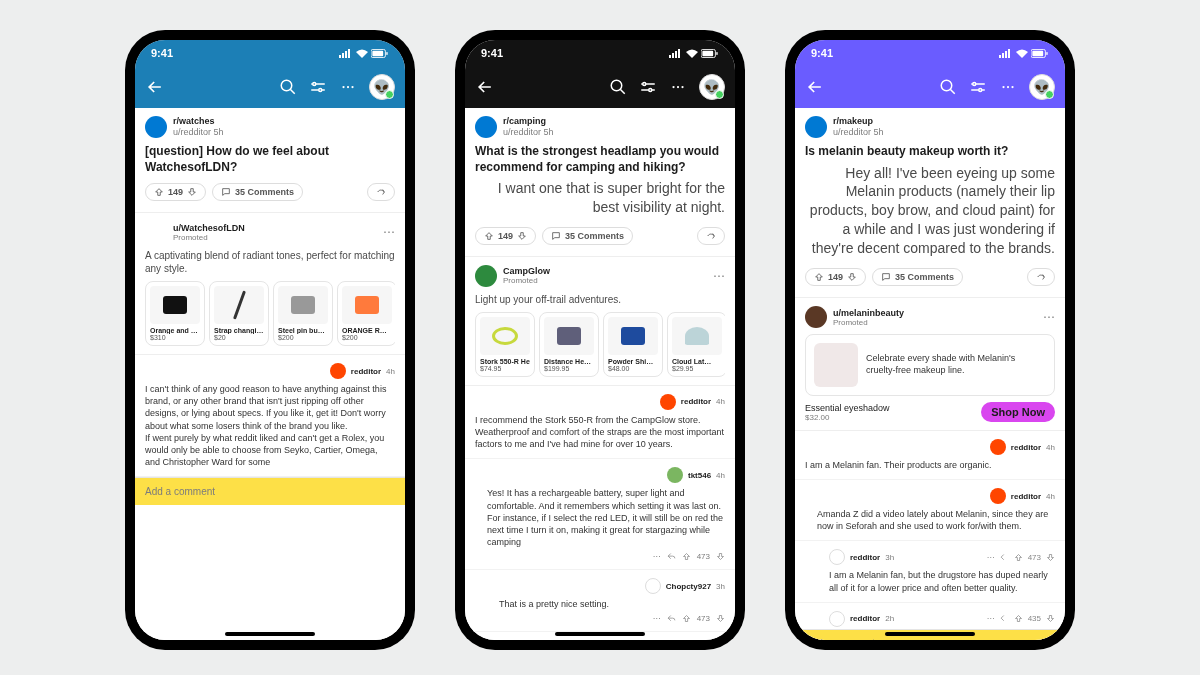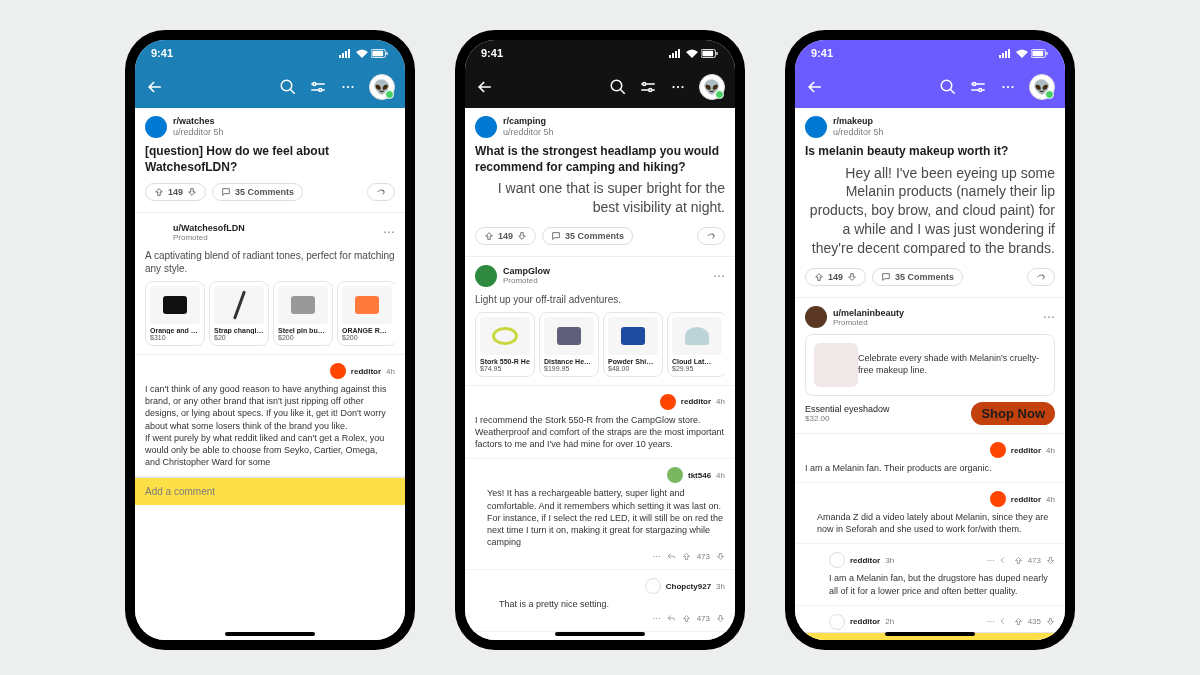--- a/index.html
+++ b/index.html
@@ -95,27 +95,27 @@
   .comment-head { display:flex; align-items:center; gap:5px; font-size:8px;justify-content:flex-end; }
   .c-av { width:16px; height:16px; border-radius:50%; background:#ff4500; flex-shrink:0; }
   .c-av.snoo { background:#fff; border:1px solid #ddd; }
   .c-user { font-weight:600; color:#1c1c1c; }
   .c-time { color:#7c7c7c; }
   .comment-body { font-size:9px; color:#333; padding:4px 0 0; line-height:1.35; }
   .comment-actions { display:flex; align-items:center; gap:6px; font-size:8px; color:#7c7c7c; padding-top:4px; justify-content:flex-end; }
   .comment-actions svg { width:9px; height:9px; stroke:#888; fill:none; stroke-width:2; }
   .add-comment { background:#fde047; border-top:1px solid #e5e5e5; padding:8px 10px; font-size:10px; color:#7c7c7c; }
   .home-indicator { position:absolute; bottom:4px; left:50%; transform:translateX(-50%); width:90px; height:4px; background:#000; border-radius:2px; }
-  .promo-card { display:flex; gap:0; align-items:center; border:1px solid #e5e5e5; border-radius:8px; padding:8px; margin:6px 0; }
+  .promo-card { display:flex; gap:8px; align-items:center; border:1px solid #e5e5e5; border-radius:8px; padding:8px; margin:6px 0; }
   .promo-card-img { width:44px; height:44px; background:#f0e8e8; border-radius:6px; flex-shrink:0; }
   .promo-card-text { font-size:9px; line-height:1.3; color:#333; }
   .promo-row2 { display:flex; justify-content:space-between; align-items:center; }
   .promo-prod { font-size:9px; }
   .promo-prod-price { color:#7c7c7c; font-size:8px; }
-  .shop-btn { background:#c2410c; border-radius:14px; padding:4px 10px; font-size:13px; font-weight:600; }
+  .shop-btn { background:#d946ef; border-radius:14px; padding:4px 10px; font-size:11px; font-weight:600; }
   .more-dots { color:#7c7c7c; font-size:12px; margin-left:auto; }
   .icon-btn { display:flex; align-items:center; justify-content:center; }
 </style>
 </head>
 <body>
 
 <div class="phone">
   <div class="screen">
     <div class="status-bar" style="background:#1c7fb6">
       <span>9:41</span>

